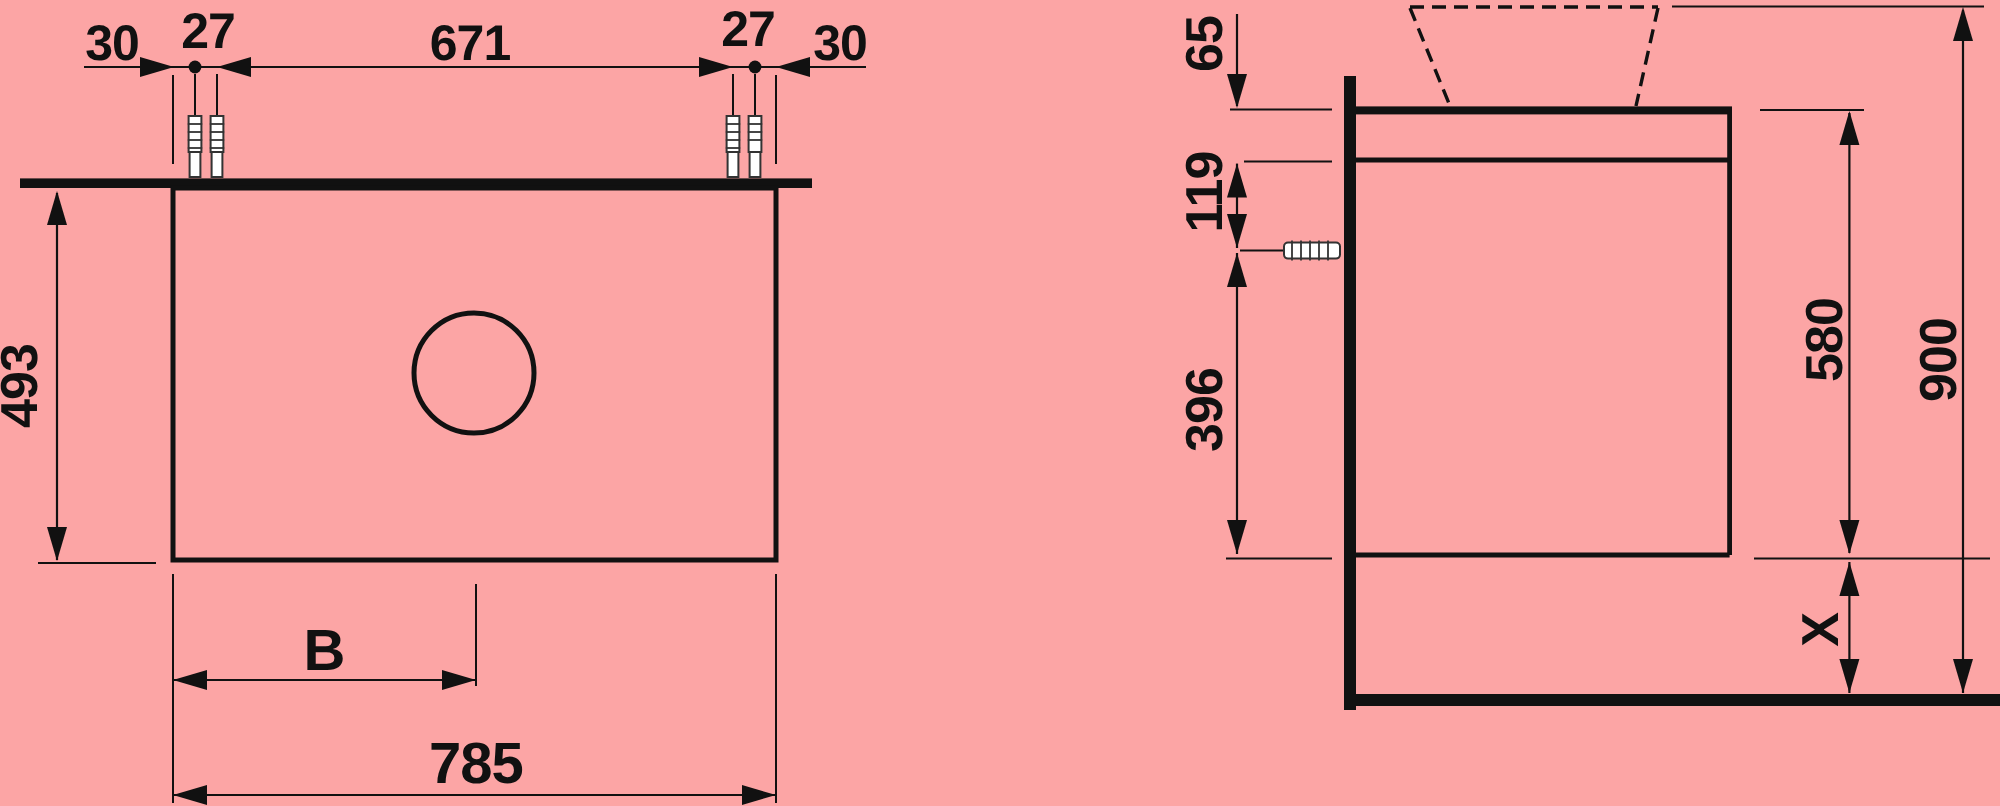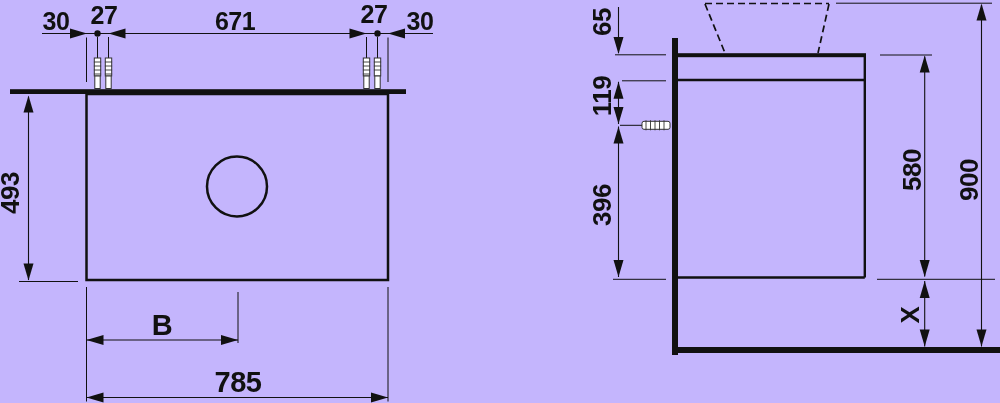--- a/index.html
+++ b/index.html
@@ -1,16 +1,16 @@
 <!DOCTYPE html>
 <html><head>
 <meta charset="utf-8">
 <style>
   html,body{margin:0;padding:0;background:#ffffff;}
-  .stage{position:relative;width:1000px;height:403px;background:#c4b5fd;overflow:hidden;}
+  .stage{position:relative;width:1000px;height:403px;background:#fca5a5;overflow:hidden;}
   svg{display:block;}
   .ln{stroke:#111;stroke-width:1.1;fill:none;}
   .ext{stroke:#111;stroke-width:1;fill:none;}
   .out{stroke:#111;stroke-width:2.5;fill:none;}
   .mid{stroke:#111;stroke-width:2.4;fill:none;}
   .thick{fill:#111;stroke:none;}
   .arr{fill:#111;stroke:none;}
   .dot{fill:#111;stroke:none;}
   .dash{stroke:#111;stroke-width:1.7;fill:none;stroke-dasharray:7 4;}
   .hw{fill:#fff;stroke:#333;stroke-width:1;}

